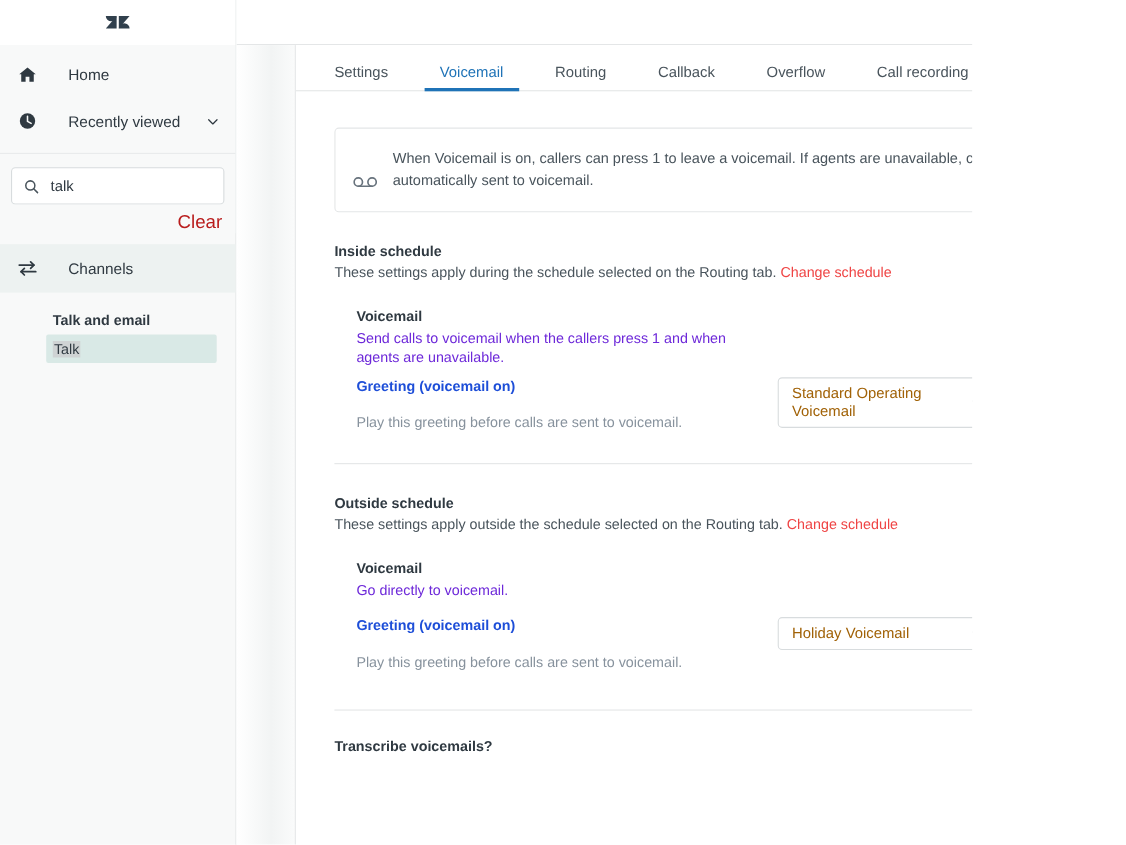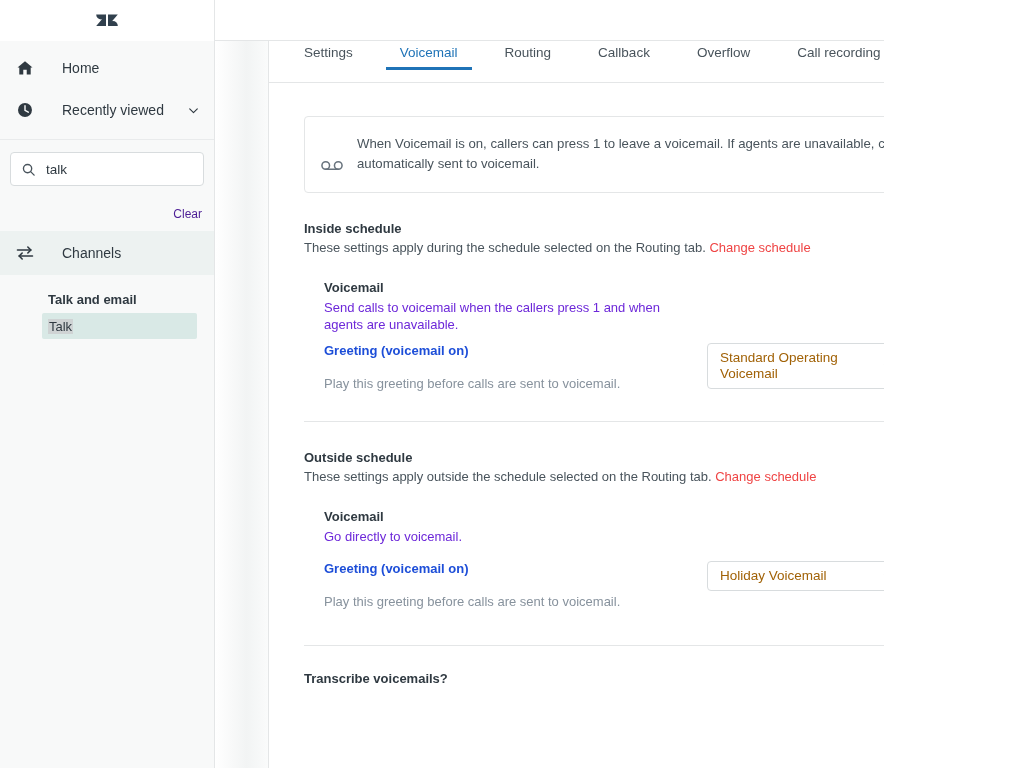--- a/index.html
+++ b/index.html
@@ -119,24 +119,23 @@
     width: 100%;
     padding: 0;
   }
   .clear-row {
     display: flex;
     justify-content: flex-end;
     padding: 6px 12px 0 0;
     background: #f8f9f9;
   }
   .clear-link {
-    color: #4c1d95;
-    font-size: 12px;
-    cursor: pointer;
-    margin-top: 15px;
+    color: #b91c1c;
+    font-size: 17px;
+    cursor: pointer;
   }
 
   .section-row {
     display: flex;
     align-items: center;
     height: 44px;
     padding: 0 14px;
     background: #edf2f1;
     margin-top: 10px;
     cursor: pointer;
@@ -213,21 +212,21 @@
     top: 41px;
     right: 0;
     bottom: 0;
     background: #ffffff;
     overflow: hidden;
   }
 
   
   .tabs {
     display: flex;
-    align-items: flex-start;
+    align-items: flex-end;
     height: 38px;
     padding: 0 0 0 35px;
     margin-top: 4px;
     border-bottom: 1px solid #e4e6e7;
     width: 707px;
     box-sizing: border-box;
   }
   .tab {
     font-size: 13.5px;
     color: #49545c;

